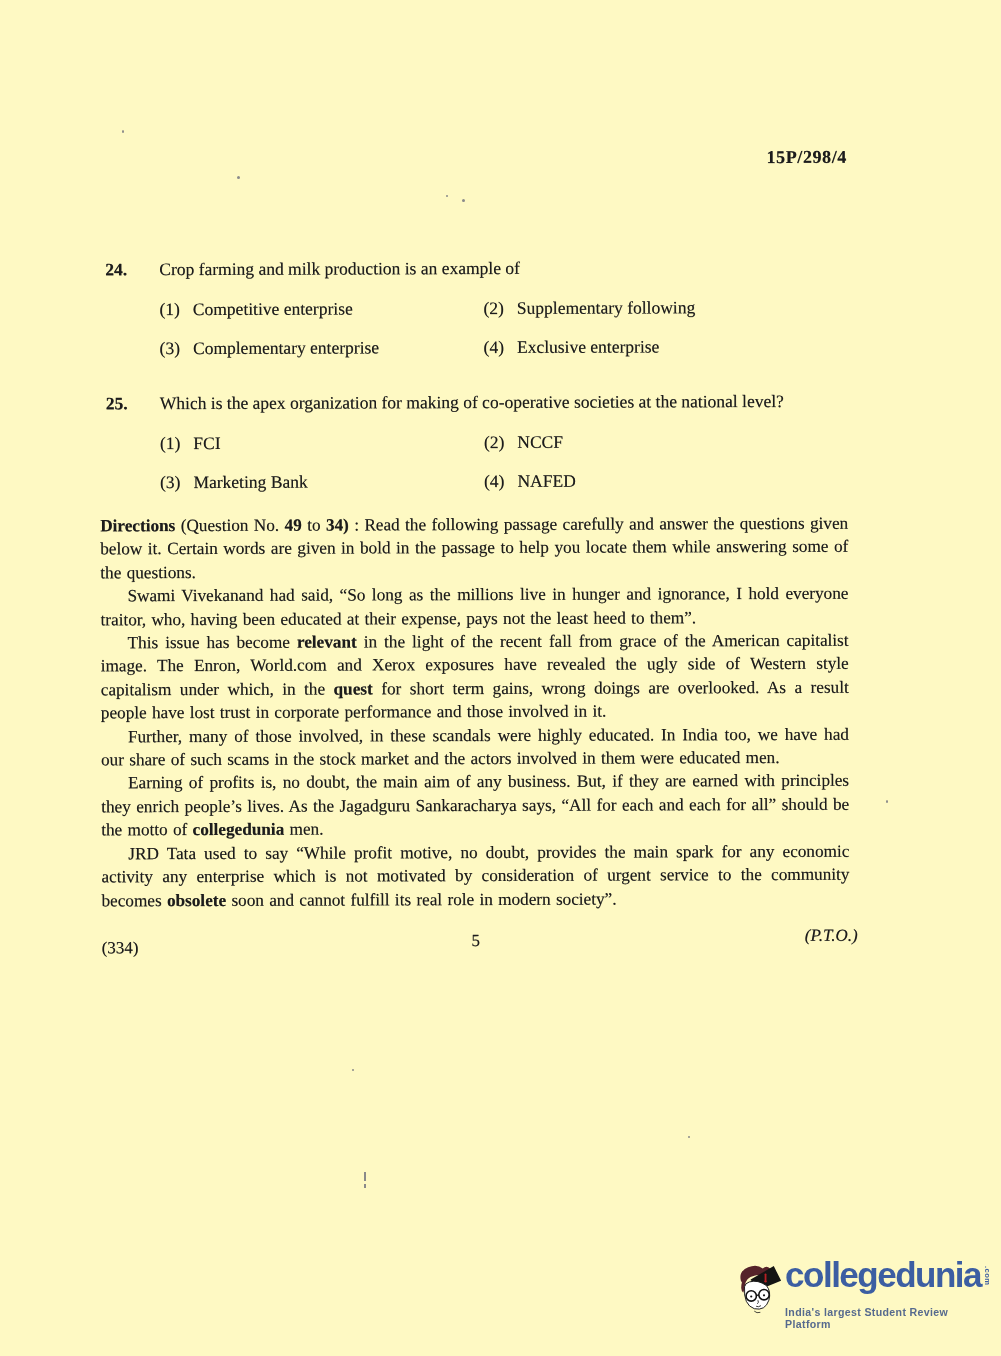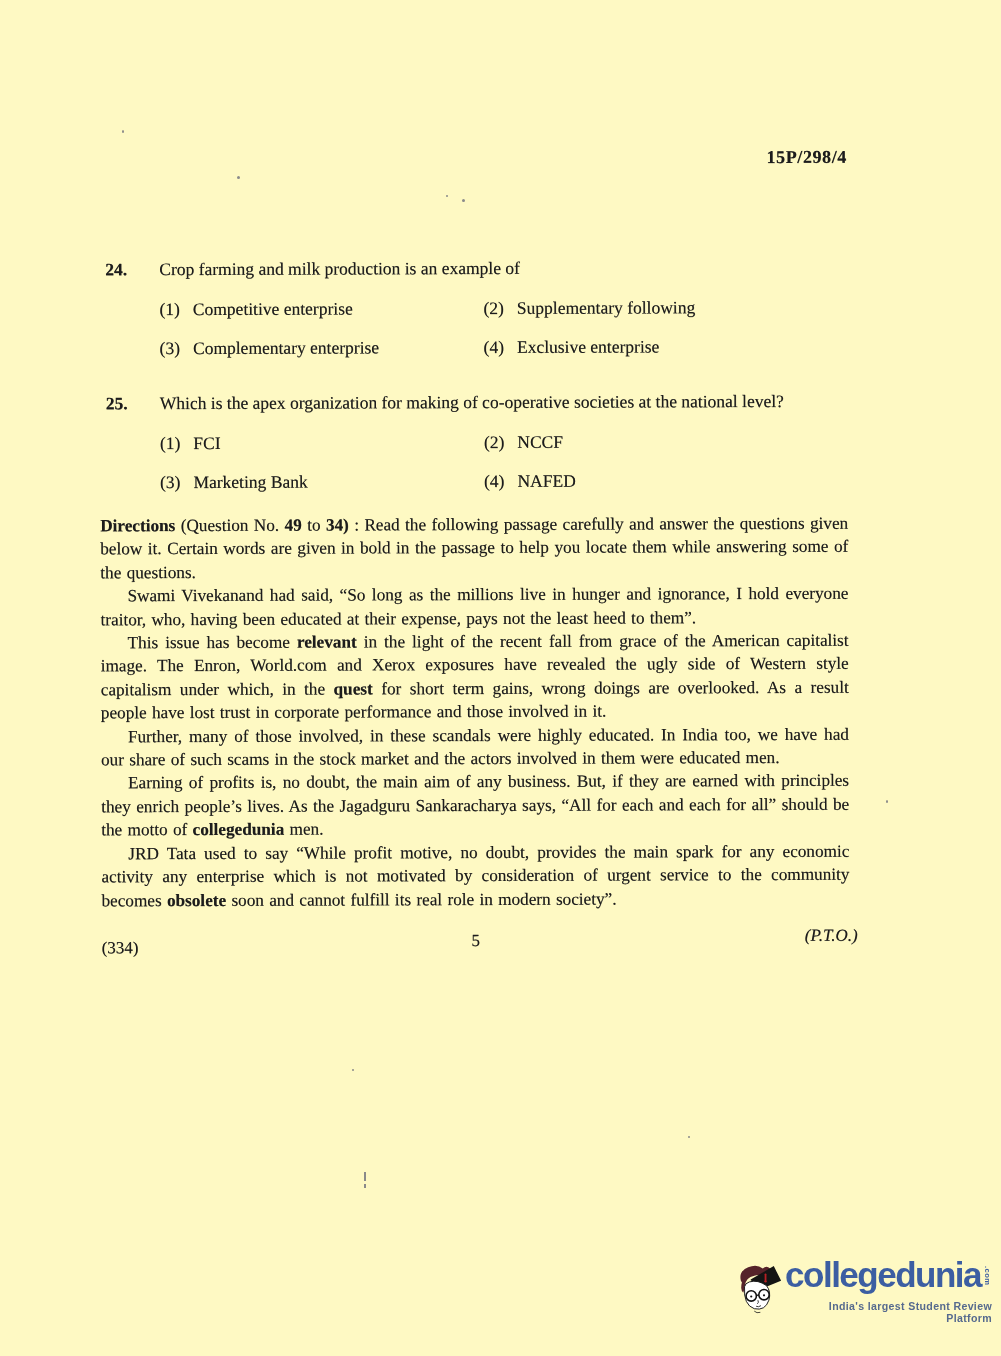--- a/index.html
+++ b/index.html
@@ -54,21 +54,21 @@
   .brand {
     font-family:"Liberation Sans", sans-serif; font-weight:bold;
     font-size:35px; line-height:34px; letter-spacing:-1.5px;
   }
   .tld {
     font-family:"Liberation Sans", sans-serif; font-size:7.5px; font-weight:bold;
     writing-mode:vertical-rl; margin-left:2px; margin-top:8px; letter-spacing:0.5px;
   }
   .tagline {
     font-family:"Liberation Sans", sans-serif; font-size:10.6px; font-weight:bold;
-    letter-spacing:0.35px; margin-top:8px;text-align:right;
+    letter-spacing:0.35px; margin-top:14px;
   }
 </style>
 </head>
 <body>
 
 <div class="page">
 
   <div class="content">
 
     <div class="paper-code">15P/298/4</div>

